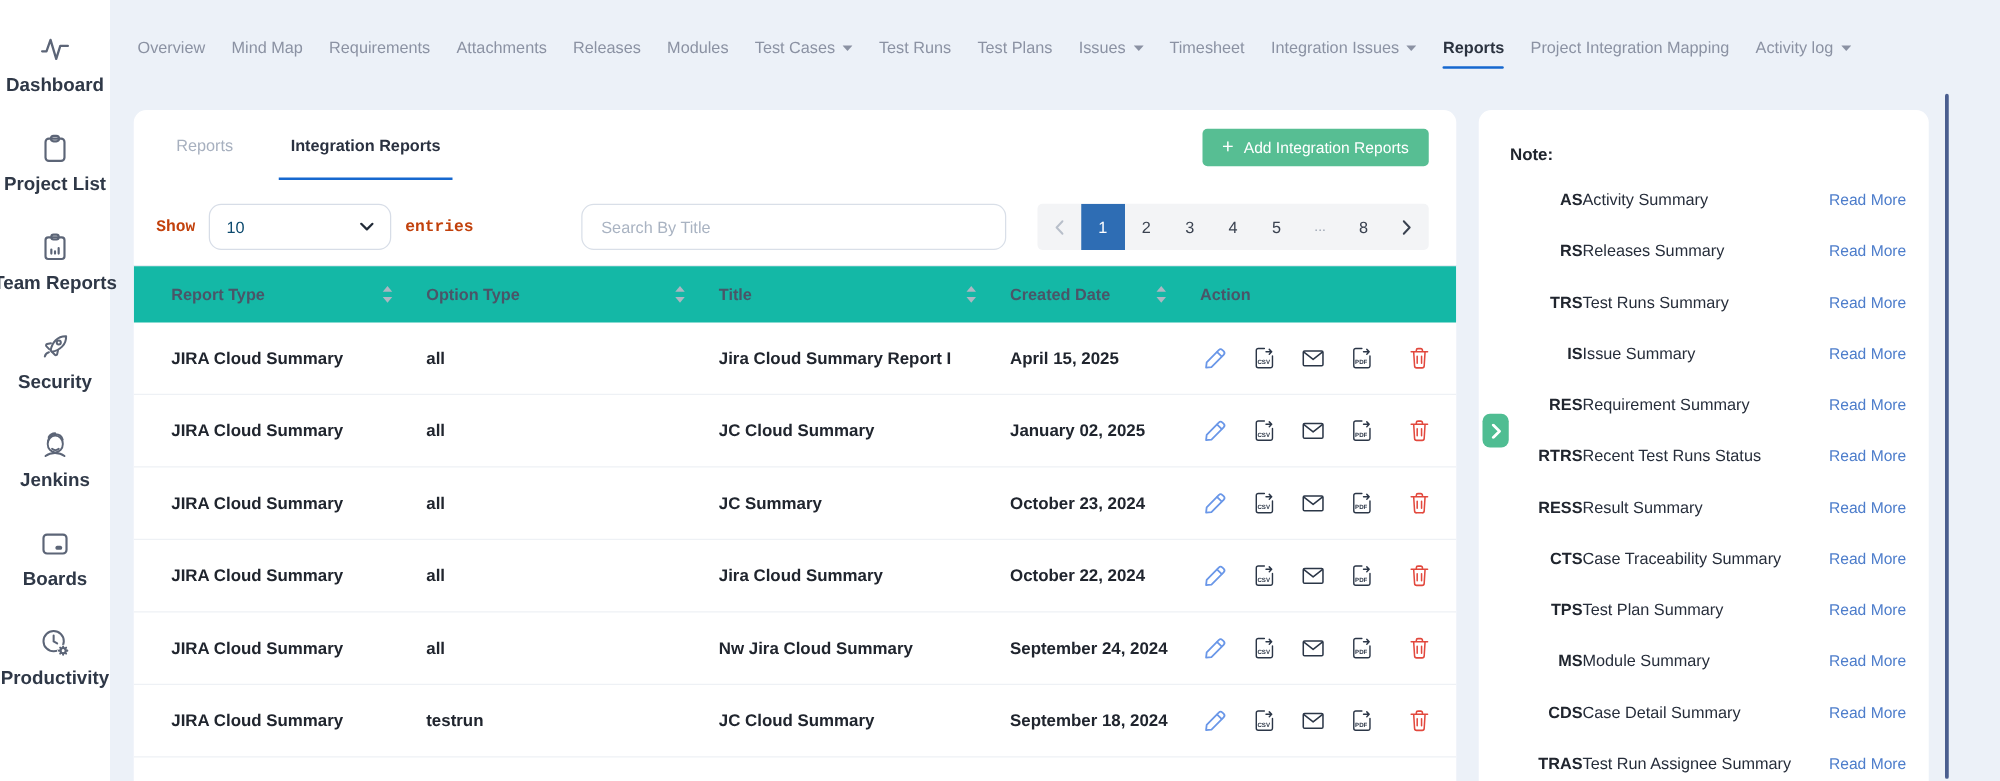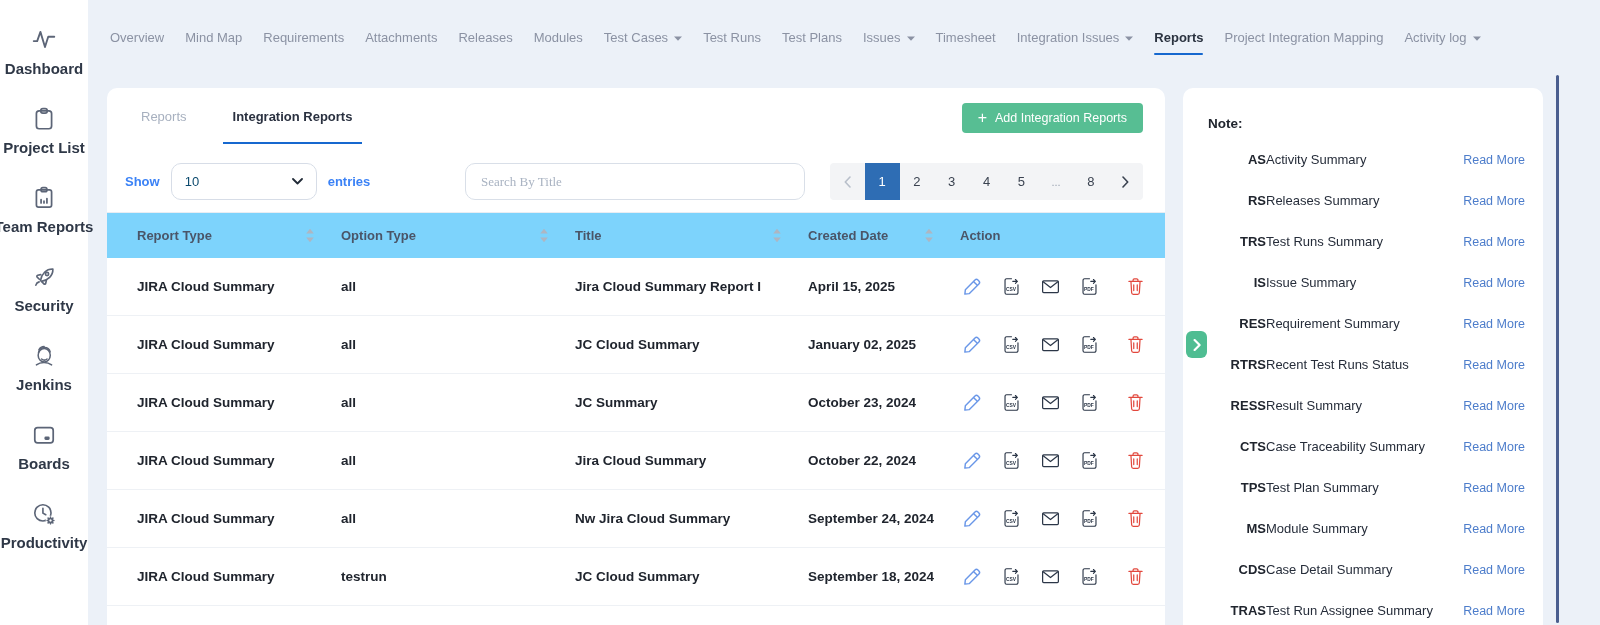--- a/index.html
+++ b/index.html
@@ -23,35 +23,35 @@
   
   .main-card { position:absolute; left:107px; top:88px; width:1058px; height:537px; background:#FFFFFF; border-radius:10px 10px 0 0; overflow:hidden; }
   .tabs-row { position:relative; height:56px; display:flex; align-items:center; padding-left:30px; gap:38px; }
   .tab { font-size:13px; font-weight:500; color:#A7B0BF; cursor:pointer; position:relative; height:100%; display:flex; align-items:center; padding:0 4px; }
   .tab.active { color:#2A3140; font-weight:700; }
   .tab.active::after { content:""; position:absolute; left:-6px; right:-6px; bottom:0; height:2.5px; background:#1668CF; }
   .add-btn { position:absolute; right:22px; top:15px; height:30px; padding:0 16px; background:#57BE93; border:none; border-radius:4px; color:#FFFFFF; font-size:12.5px; font-weight:500; font-family:inherit; display:flex; align-items:center; gap:8px; cursor:pointer; }
   .add-btn .plus { font-size:16px; font-weight:400; line-height:1; margin-top:-1px; }
 
   .controls-row { position:relative; margin-top:19px; height:37px; padding-left:18px; display:flex; align-items:center; }
-  .show-lbl, .entries-lbl { font-size:13px; font-weight:600; color:#3b82f6; }
+  .show-lbl, .entries-lbl { font-size:13px; font-weight:600; color:#c2410c;font-family:Liberation Mono, monospace; }
   .select { width:146px; height:37px; border:1px solid #D7DDE7; border-radius:10px; margin:0 11px; padding:0 13px; display:flex; align-items:center; justify-content:space-between; cursor:pointer; background:#fff; }
   .select .val { font-size:13px; font-weight:400; color:#0c4a6e; }
-  .search { position:absolute; left:358px; top:0; width:340px; height:37px; border:1px solid #D9DFE8; border-radius:10px; padding:0 15px; font-size:13px; font-family:Liberation Serif, serif; color:#ef4444; outline:none; background:#fff; }
+  .search { position:absolute; left:358px; top:0; width:340px; height:37px; border:1px solid #D9DFE8; border-radius:10px; padding:0 15px; font-size:13px; font-family:Liberation Sans, sans-serif; color:#ef4444; outline:none; background:#fff; }
   .search::placeholder { color:#A9B3C2; }
   .pagination { position:absolute; right:22px; top:0; width:313px; height:37px; background:#F3F4F6; border-radius:4px; display:flex; align-items:stretch; overflow:hidden; }
   .pg { flex:1; display:flex; align-items:center; justify-content:center; font-size:13px; color:#3A4250; background:transparent; border:none; cursor:pointer; font-family:inherit; }
   .pg.active { background:#2E6DB4; color:#FFFFFF; }
   .pg.nav-prev { color:#B8BFCA; }
   .pg.ellipsis { color:#9AA3B1; font-size:11px; cursor:default; }
 
   
   .table { margin-top:12px; }
   .thead, .trow { display:grid; grid-template-columns:204px 234px 233px 152px 1fr; padding:0 22px 0 30px; align-items:center; }
-  .thead { height:46px; background:#7dd3fc; border-top:1px solid #E9EDF3; }
+  .thead { height:46px; background:#14b8a6; border-top:1px solid #E9EDF3; }
   .th { display:flex; align-items:center; justify-content:space-between; padding-right:26px; font-size:13px; font-weight:700; color:#4A5568; cursor:pointer; }
   .th.no-sort { justify-content:flex-start; }
   .trow { height:58px; border-bottom:1px solid #EEF1F5; }
   .td { font-size:13.5px; font-weight:700; color:#20252E; letter-spacing:0; }
   .td.actions { display:flex; align-items:center; gap:15px; }
   .icon-btn { width:24px; height:24px; border:none; background:transparent; cursor:pointer; display:flex; align-items:center; justify-content:center; padding:0; }
   .icon-btn svg { width:21px; height:21px; }
   .icon-btn.del { margin-left:7px; }
 
   

